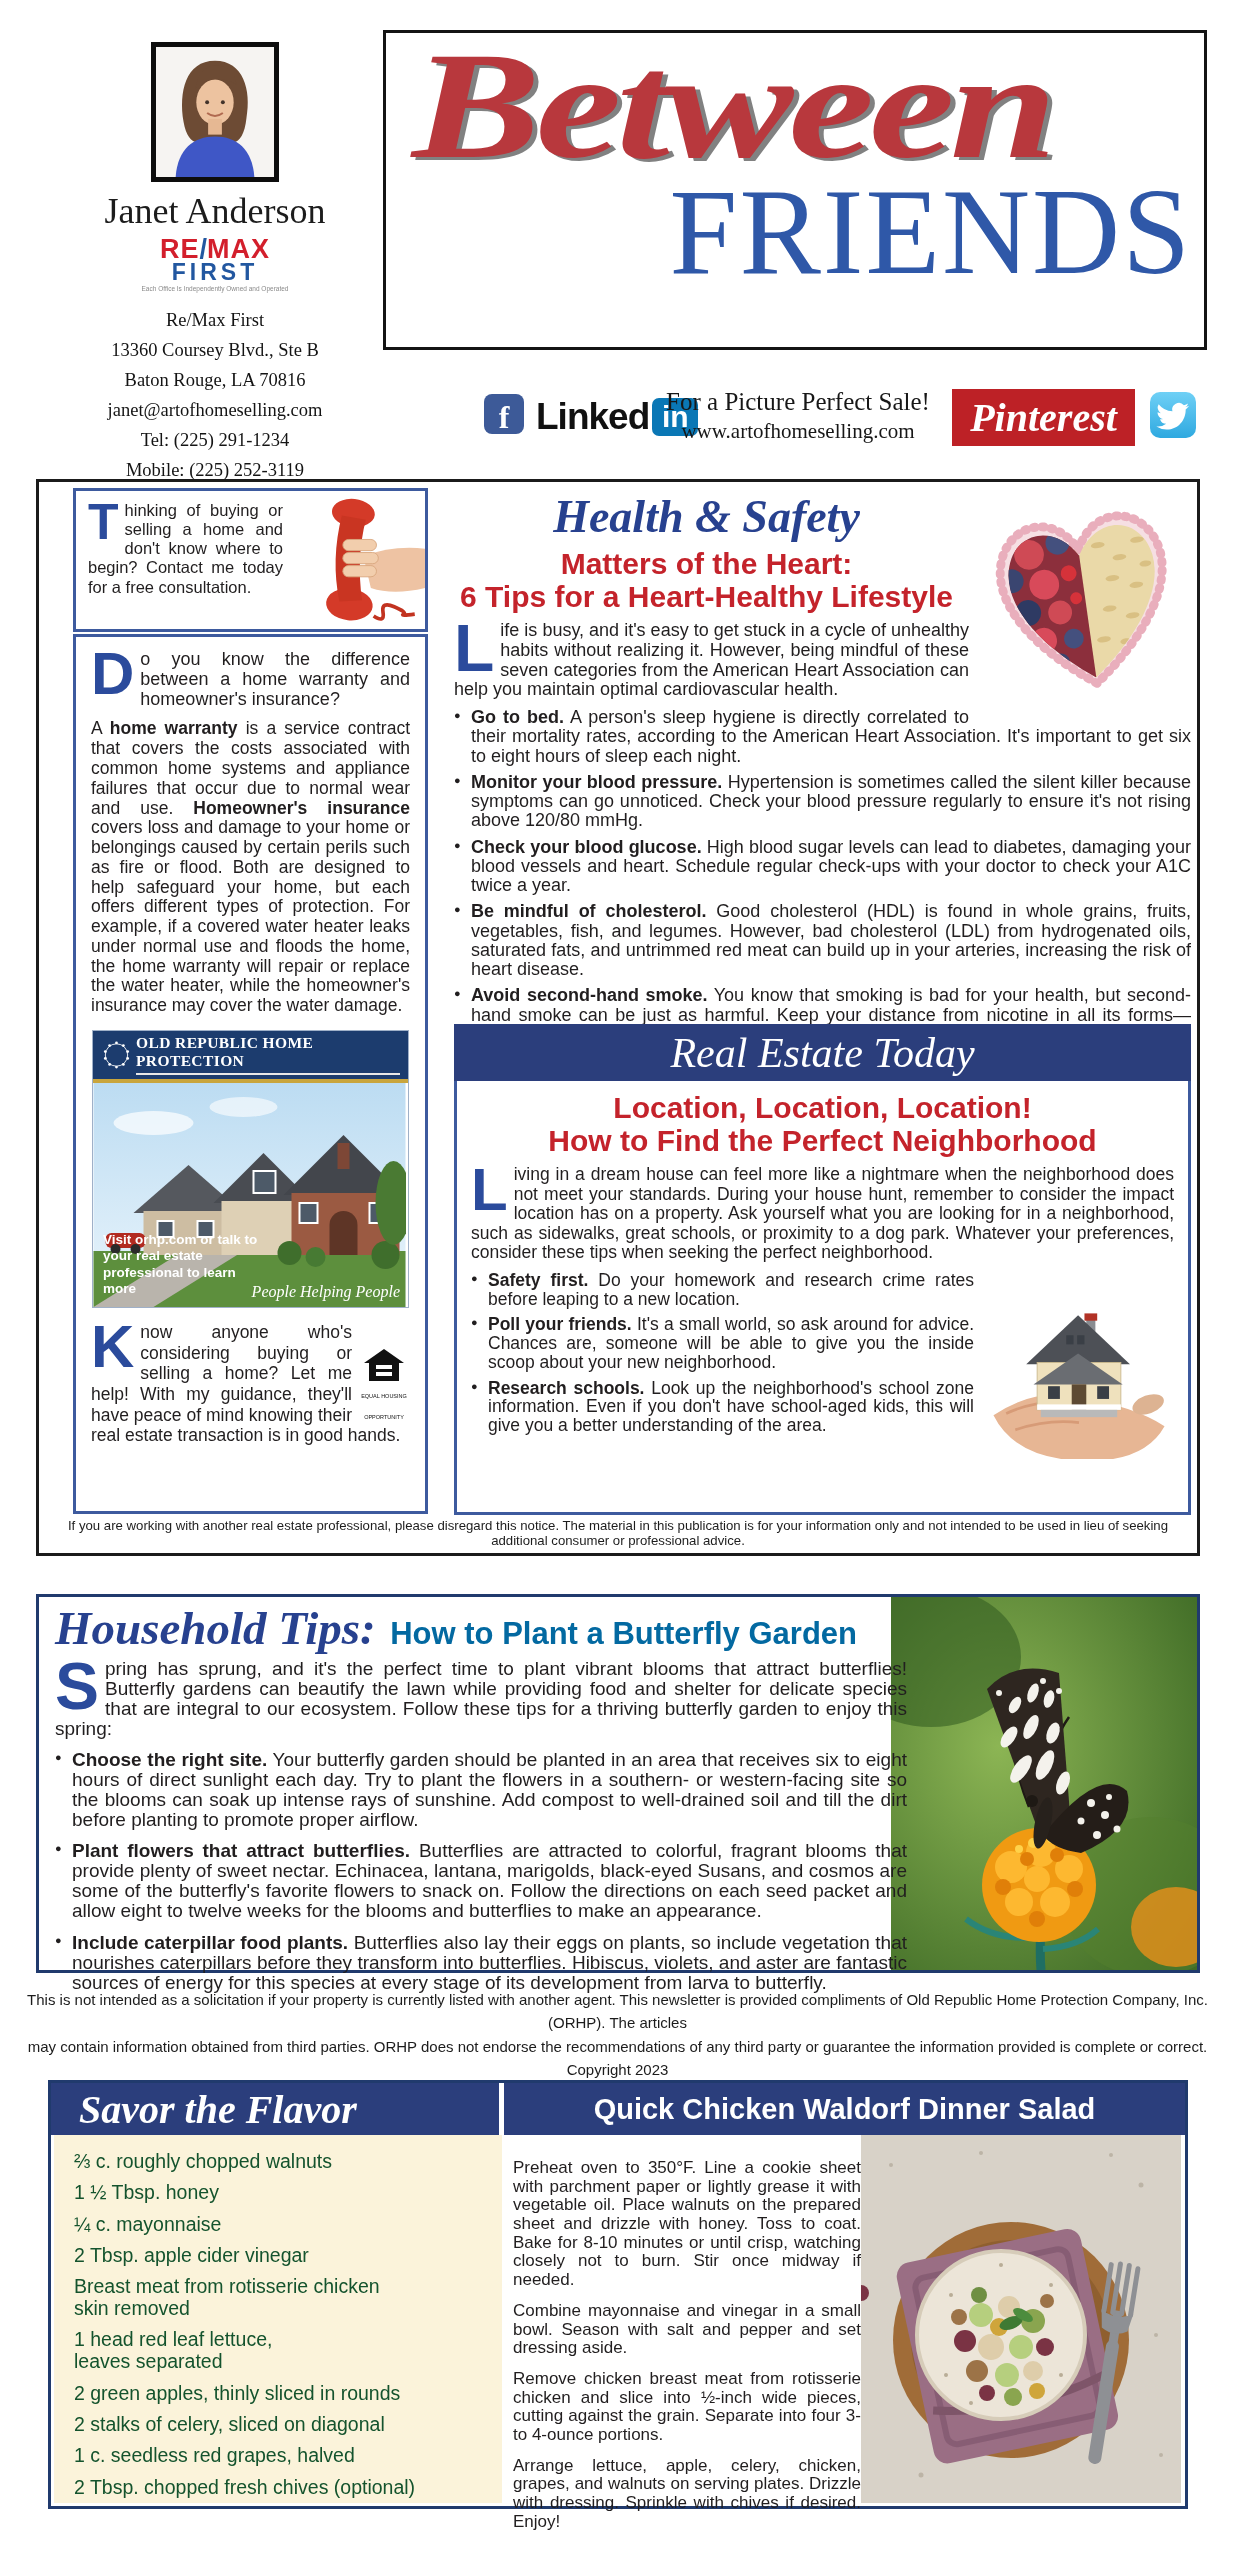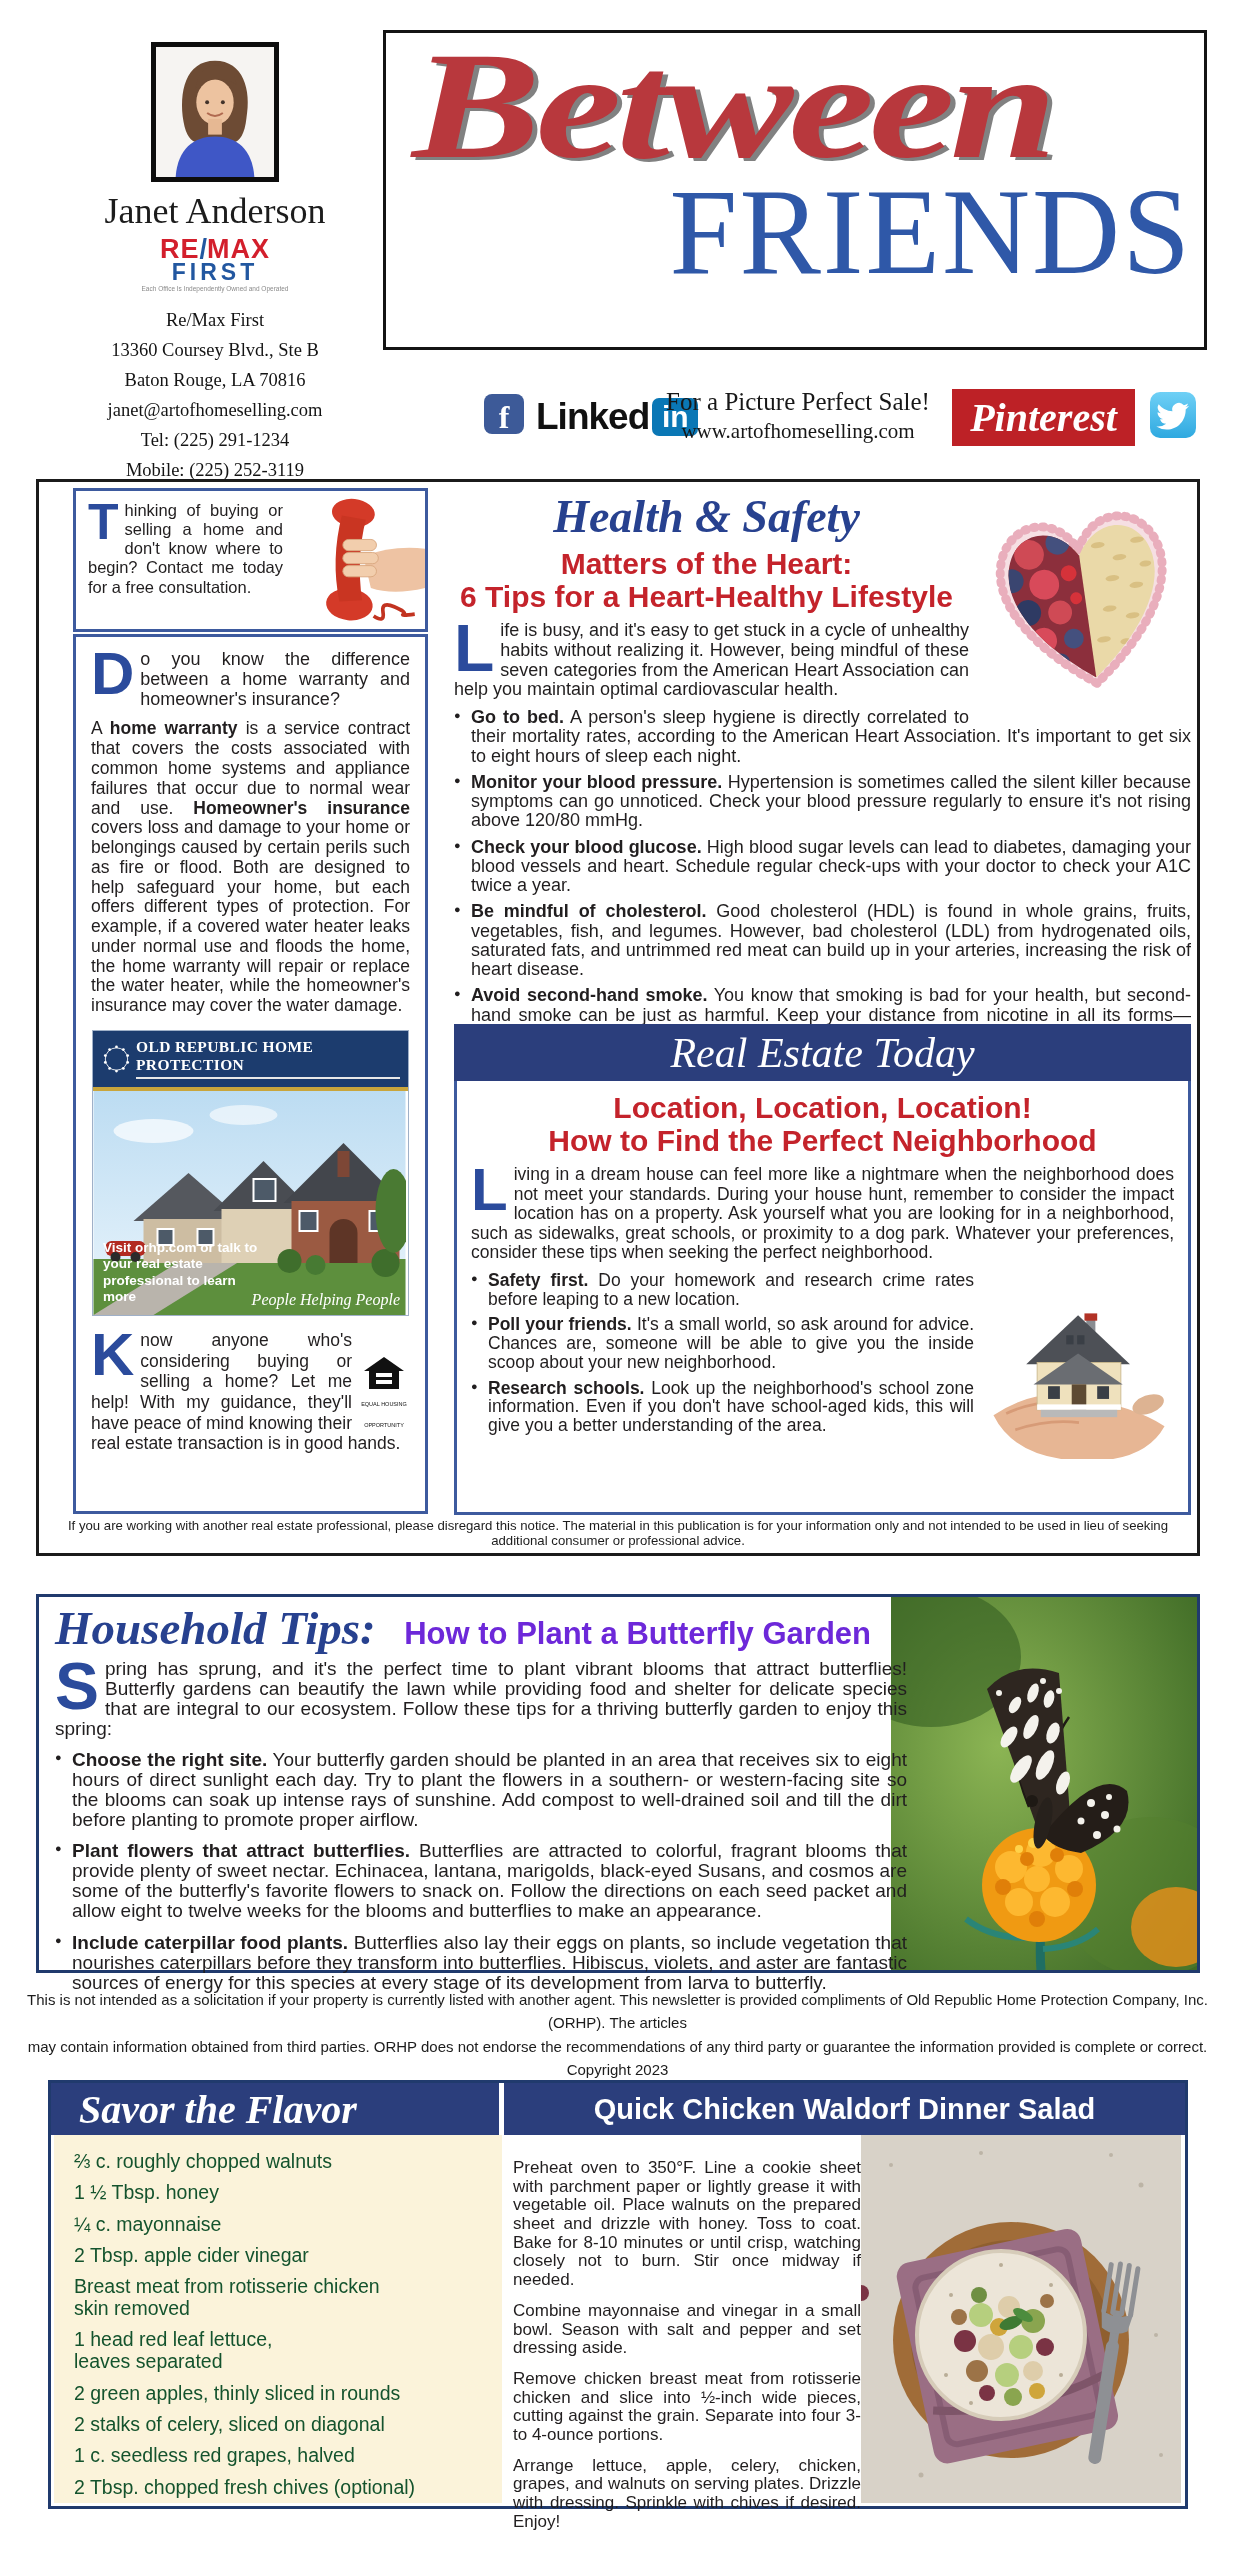--- a/index.html
+++ b/index.html
@@ -55,21 +55,21 @@
   .dropcap{float:left;font-weight:bold;color:#2b4b9c;line-height:.78;margin:2px 6px 0 0;}
   .cap48{font-size:50px;}
   .cap58{font-size:60px;}
   .cap64{font-size:66px;}
   .jtext{text-align:justify;}
   #warranty-box .lead{font-size:18px;line-height:1.12;}
   #warranty-box .body{font-size:17.5px;line-height:1.13;margin-top:10px;}
   b.inline{font-weight:bold;}
   
   #orhp{margin:14px auto 0 auto;width:315px;border:1px solid #9fb0c8;}
-  #orhp .bar{height:56px;background:#1c3c6e;display:flex;align-items:center;padding:0 8px;}
+  #orhp .bar{height:48px;background:#1c3c6e;display:flex;align-items:center;padding:0 8px;}
   #orhp .bar .logotxt{color:#fff;font-family:"Liberation Serif",serif;font-weight:bold;font-size:15.5px;
      letter-spacing:.4px;border-bottom:2px solid #e8e8e8;padding-bottom:3px;margin-left:4px;}
   #orhp .gold{height:4px;background:#c9a53c;}
   #orhp .scene{position:relative;height:224px;overflow:hidden;}
   #orhp .scene svg{position:absolute;left:0;top:0;}
   #orhp .headline{position:absolute;left:10px;top:8px;width:175px;color:#1c3c7c;font-weight:bold;font-size:21px;line-height:1.12;}
   #orhp .cta{position:absolute;left:10px;bottom:10px;width:160px;color:#fff;font-weight:bold;font-size:13.5px;line-height:1.2;}
   #orhp .script{position:absolute;right:8px;bottom:6px;color:#fff;font-family:"Liberation Serif",serif;
      font-style:italic;font-size:16px;}
   #referral{margin-top:14px;font-size:17.5px;line-height:1.18;}
@@ -96,21 +96,21 @@
   #re-box .intro{font-size:17.5px;line-height:1.12;text-align:justify;margin-top:8px;}
   #re-box .house{float:right;width:190px;height:182px;margin:6px 0 0 10px;}
   #re-box ul.tips{font-size:17.5px;}
   #main-disclaimer{left:0;bottom:5px;width:100%;text-align:center;font-size:13.2px;color:#1d1d1d;}
   
   #household{left:36px;top:1594px;width:1164px;height:379px;border:3px solid #203a6d;box-sizing:border-box;background:#fff;}
   #household .bfly{position:absolute;right:0;top:0;width:306px;height:373px;}
   #household .content{position:absolute;left:16px;top:4px;width:852px;}
   #household .title-serif{font-family:"Liberation Serif",serif;font-style:italic;font-weight:bold;
      font-size:47px;color:#27418f;}
-  #household .title-red{color:#6d28d9;font-weight:bold;font-size:31px;margin-left:24px;}
+  #household .title-red{color:#0369a1;font-weight:bold;font-size:31px;margin-left:10px;}
   #household .intro{font-size:19px;line-height:1.06;text-align:justify;margin-top:4px;}
   #household ul.tips{font-size:19px;line-height:1.06;margin-top:10px;}
   #household ul.tips li{margin-bottom:11px;}
   
   #footer-disc{left:0;top:1988px;width:1235px;text-align:center;font-size:15px;line-height:1.55;color:#1c1c1c;}
   
   #recipe{left:48px;top:2080px;width:1140px;height:429px;border:3px solid #203a6d;box-sizing:border-box;background:#fff;}
   #recipe .hdr{display:flex;height:52px;}
   #recipe .hdr .left{width:448px;background:#2b3e7c;display:flex;align-items:center;padding-left:28px;box-sizing:border-box;}
   #recipe .hdr .left span{font-family:"Liberation Serif",serif;font-style:italic;font-weight:bold;font-size:40px;color:#fff;}

